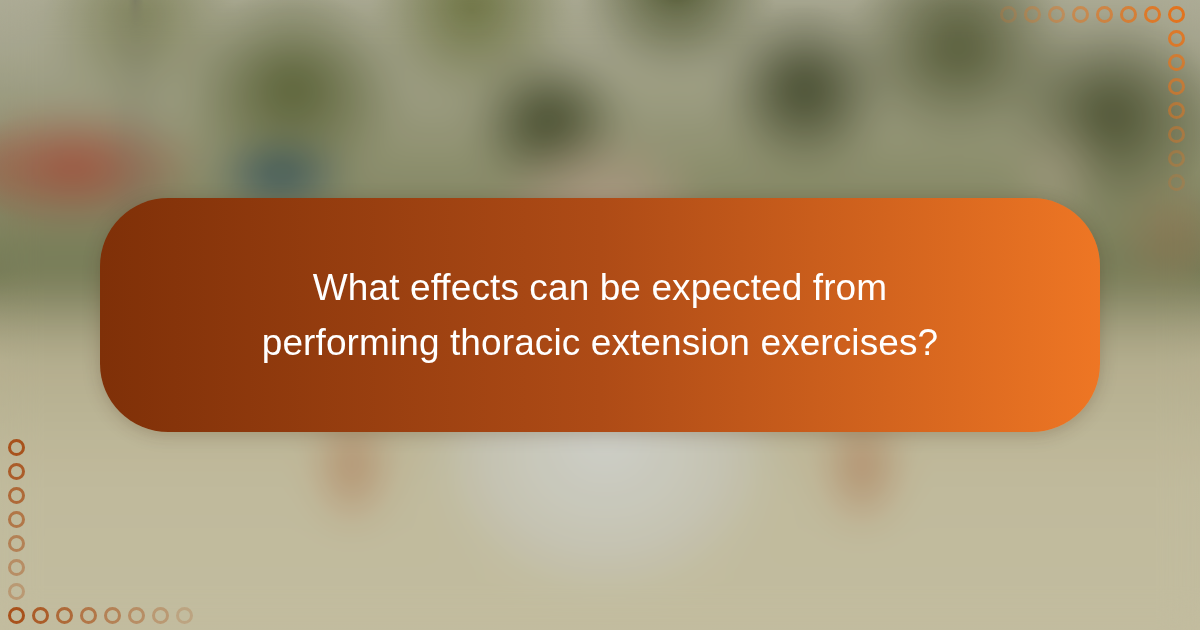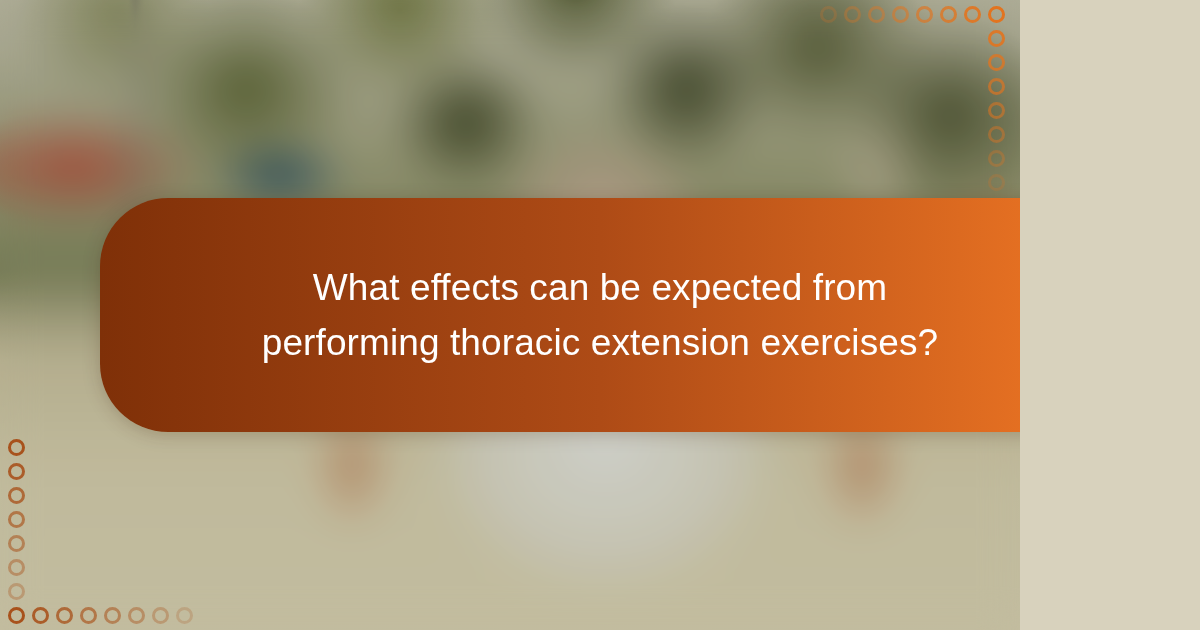--- a/index.html
+++ b/index.html
@@ -6,21 +6,21 @@
     margin: 0;
     padding: 0;
     background: #d8d2bd;
   }
   body {
     font-family: "Liberation Sans", sans-serif;
   }
 
   #canvas {
     position: relative;
-    width: 1020px;
+    width: 1200px;
     height: 630px;
     overflow: hidden;
     background: #cdc6ae;
   }
 
   
   .bg-layer {
     position: absolute;
     inset: 0;
     overflow: hidden;

